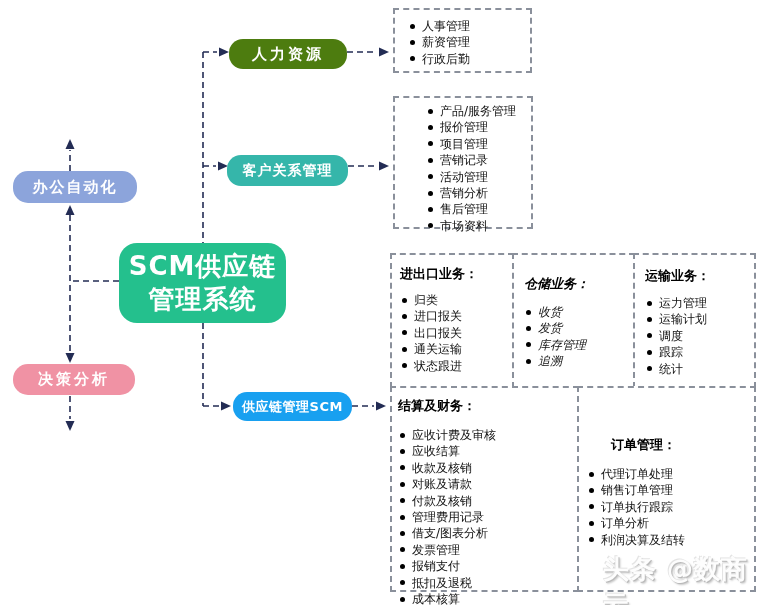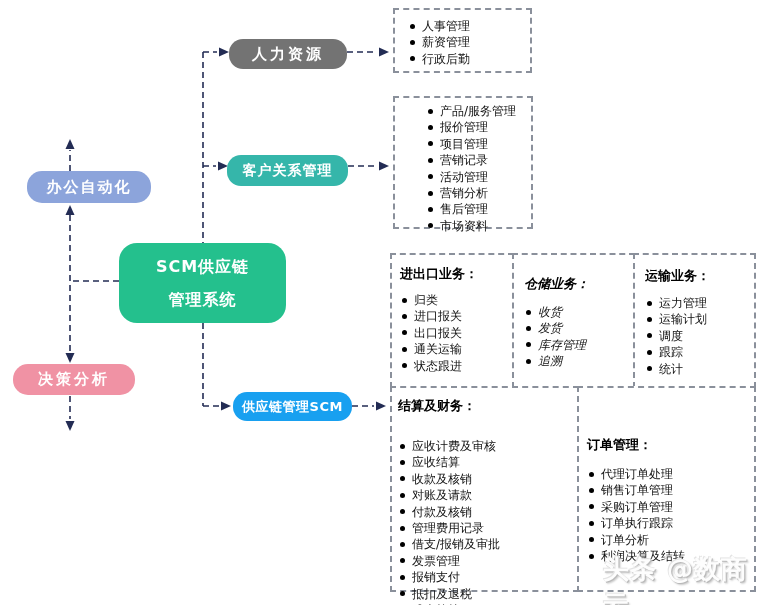--- a/index.html
+++ b/index.html
@@ -4,27 +4,27 @@
 <style>
   html,body { margin:0; padding:0; background:#ffffff; }
   body { font-family:"DejaVu Sans","Liberation Sans",sans-serif; }
   .canvas { position:relative; width:773px; height:605px; background:#ffffff; overflow:hidden; }
 
   svg.connectors { position:absolute; left:0; top:0; z-index:1; }
 
   
   .node { position:absolute; z-index:3; display:flex; align-items:center; justify-content:center;
           color:#ffffff; font-weight:bold; box-sizing:border-box; }
-  .node-oa       { left:27px;  top:171px; width:124px; height:32px; background:#8ca4db; border-radius:15px; font-size:15px; letter-spacing:2px; }
+  .node-oa       { left:13px;  top:171px; width:124px; height:32px; background:#8ca4db; border-radius:15px; font-size:15px; letter-spacing:2px; }
   .node-decision { left:13px;  top:364px; width:122px; height:31px; background:#f092a4; border-radius:15px; font-size:15px; letter-spacing:3px;text-align:right; }
-  .node-hr       { left:229px; top:39px;  width:118px; height:30px; background:#737373; border-radius:14px; font-size:15px; letter-spacing:3px; }
+  .node-hr       { left:229px; top:39px;  width:118px; height:30px; background:#4d7c0f; border-radius:14px; font-size:15px; letter-spacing:3px; }
   .node-crm      { left:227px; top:155px; width:121px; height:31px; background:#35b6aa; border-radius:14px; font-size:14px; letter-spacing:1px; }
   .node-scm      { left:233px; top:392px; width:119px; height:29px; background:#18a0f0; border-radius:14px; font-size:13px; letter-spacing:0.5px; }
   .node-center   { left:119px; top:243px; width:167px; height:80px; background:#24c08d; border-radius:18px;
-                   flex-direction:column; font-size:16px; line-height:33px; letter-spacing:1px; }
+                   flex-direction:column; font-size:26px; line-height:33px; letter-spacing:1px; }
 
   
   .dashed-box { position:absolute; z-index:2; box-sizing:border-box; border:2px dashed #8a909b;
                 background:#ffffff; color:#111111; font-size:12px; }
   .box-oa-list       { left:18px;  top:68px;  width:108px; height:69px;  padding:8px 2px 0 8px; }
   .box-decision-list { left:18px;  top:432px; width:108px; height:60px;  padding:11px 2px 0 8px; }
   .box-hr-list       { left:393px; top:8px;   width:139px; height:65px;  padding:8px 2px 0 13px; }
   .box-crm-list      { left:393px; top:96px;  width:140px; height:133px; padding:5px 2px 0 31px; }
   .box-crm-list li   { line-height:15.4px; }
 
@@ -32,24 +32,24 @@
   .cell { position:absolute; z-index:2; box-sizing:border-box; border:2px dashed #8a909b;
           background:#ffffff; color:#111111; font-size:12px; }
   .cell-header { font-weight:bold; font-size:13px; color:#000000; }
   .cell-ie  { left:390px; top:253px; width:124px; height:135px; padding:10px 2px 0 8px; }
   .cell-ie  .cell-header { margin-bottom:9px; }
   .cell-wh  { left:512px; top:253px; width:123px; height:135px; padding:20px 2px 0 10px;font-style:italic; }
   .cell-wh  .cell-header { margin-bottom:11px; }
   .cell-tr  { left:633px; top:253px; width:123px; height:135px; padding:12px 2px 0 10px; }
   .cell-tr  .cell-header { margin-bottom:10px; }
   .cell-fin { left:390px; top:386px; width:189px; height:206px; padding:9px 2px 0 6px; }
-  .cell-fin .cell-header { margin-bottom:23px; }
+  .cell-fin .cell-header { margin-bottom:12px; }
   .cell-fin li { line-height:15px; }
   .cell-ord { left:577px; top:386px; width:179px; height:206px; padding:48px 2px 0 8px; }
-  .cell-ord .cell-header { margin-bottom:12px; }
+  .cell-ord .cell-header { margin-bottom:12px;margin-left:24px; }
   .cell-ord li { line-height:15.6px; }
 
   ul.bullets { list-style:none; margin:0; padding:0; }
   ul.bullets li { position:relative; padding-left:14px; line-height:16.4px; white-space:nowrap; }
   ul.bullets li::before { content:""; position:absolute; left:2px; top:5.5px; width:5px; height:5px;
                           border-radius:50%; background:#000000; }
 
   .watermark { position:absolute; z-index:4; left:603px; top:552px; font-size:26px; font-weight:bold;
                letter-spacing:1px; color:#fdfdfd;
                text-shadow:-1px -1px 0 #e3e3e3, 1px 1px 0 #b9b9b9, 2px 2px 2px #c9c9c9; }
@@ -153,33 +153,32 @@
   </div>
   <div class="cell cell-fin">
     <div class="cell-header">结算及财务：</div>
     <ul class="bullets">
         <li>应收计费及审核</li>
         <li>应收结算</li>
         <li>收款及核销</li>
         <li>对账及请款</li>
         <li>付款及核销</li>
         <li>管理费用记录</li>
-        <li>借支/报销及审批</li>
+        <li>借支/图表分析</li>
         <li>发票管理</li>
         <li>报销支付</li>
         <li>抵扣及退税</li>
         <li>成本核算</li>
       </ul>
   </div>
   <div class="cell cell-ord">
     <div class="cell-header">订单管理：</div>
     <ul class="bullets">
         <li>代理订单处理</li>
         <li>销售订单管理</li>
-        <li>采购订单管理</li>
         <li>订单执行跟踪</li>
         <li>订单分析</li>
         <li>利润决算及结转</li>
       </ul>
   </div>
 
   <div class="watermark">头条 @数商云</div>
 
 </div>
 

